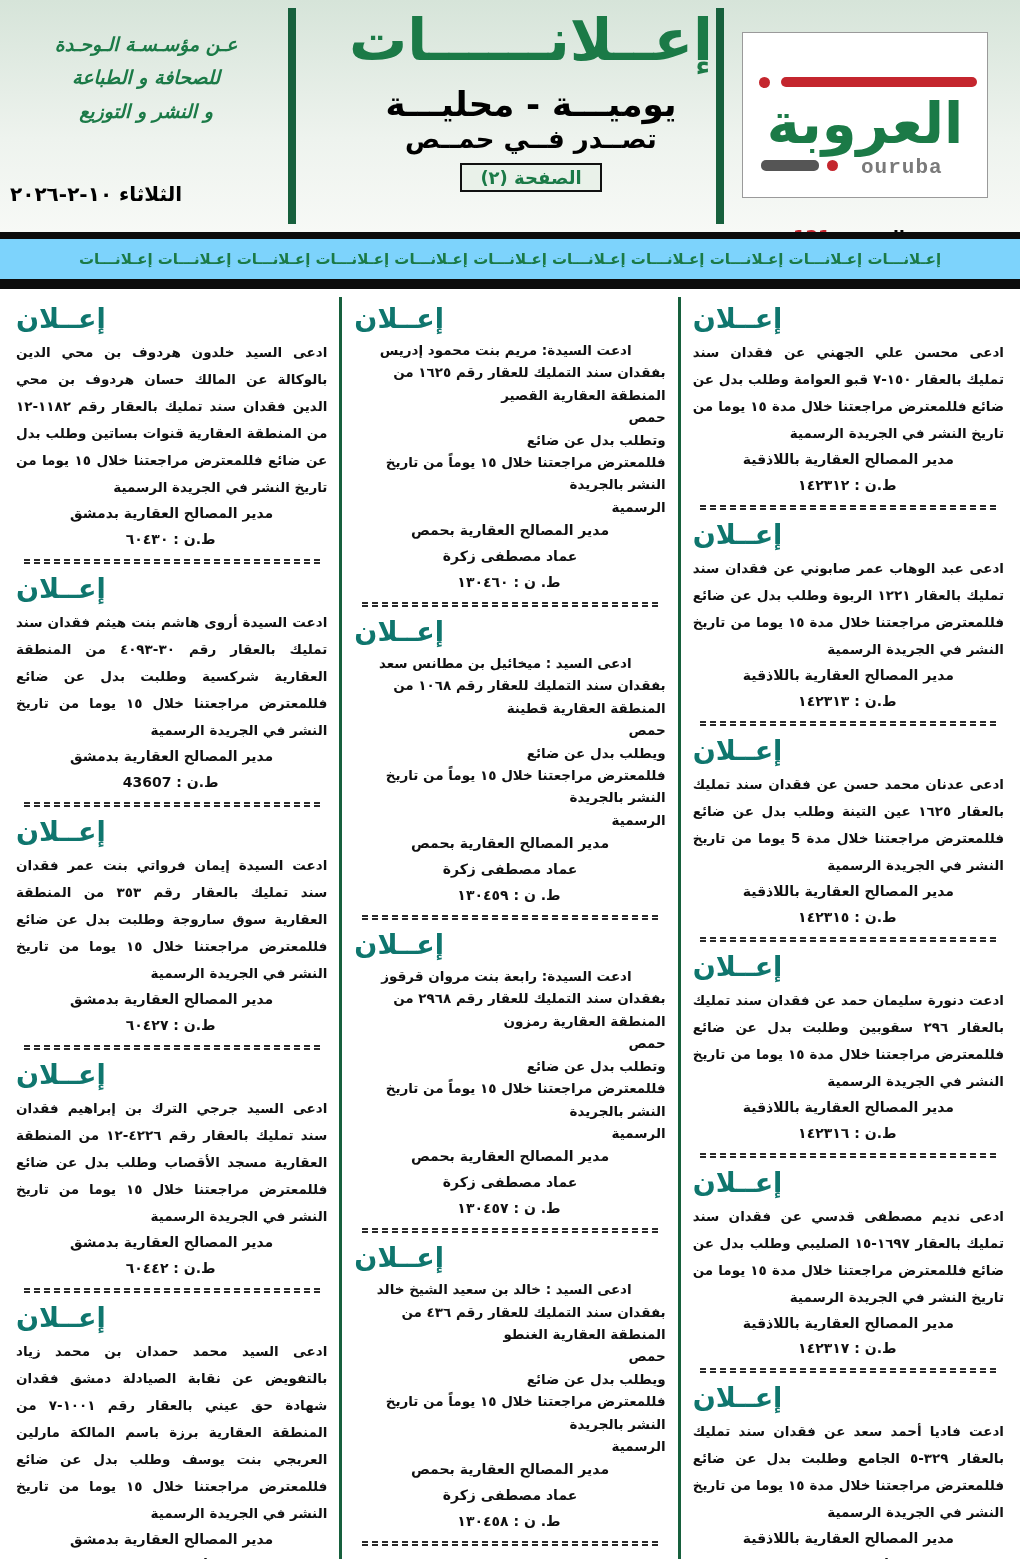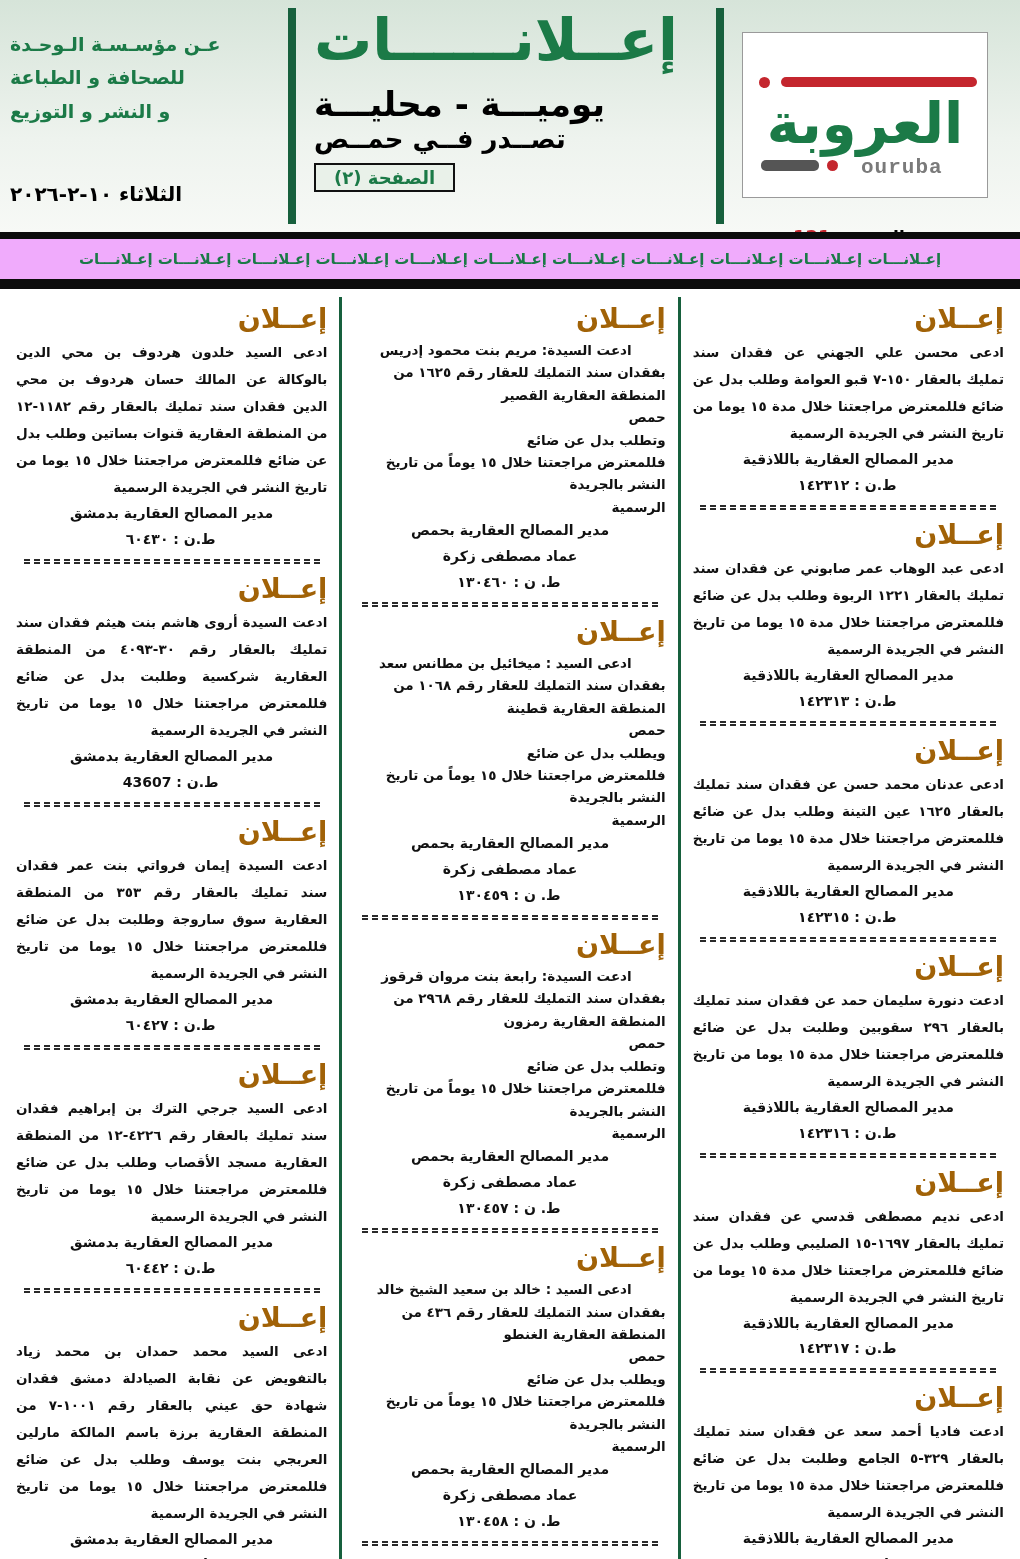--- a/index.html
+++ b/index.html
@@ -2,51 +2,51 @@
 <html lang="ar" dir="rtl"><head>
 <meta charset="utf-8">
 <style>
   * { margin:0; padding:0; box-sizing:border-box; }
   body { background:#fff; font-family:"DejaVu Sans", sans-serif; font-weight:bold; color:#111; }
   .page { width:1020px; min-height:1559px; margin:0 auto; background:#fff; position:relative; }
 
   
   header { position:relative; height:232px; background:linear-gradient(#d6e4d9, #eef3ee 60%, #f7f9f6); overflow:hidden; }
   .pub-box { position:absolute; left:10px; top:8px; width:272px; height:216px; }
-  .pub-lines { padding-top:20px; text-align:left; color:#1b7a47; font-size:19px; line-height:1.75; }
+  .pub-lines { padding-top:20px; text-align:center; color:#1b7a47; font-size:19px; line-height:1.75;font-style:italic; }
   .pub-date { position:absolute; bottom:18px; width:100%; text-align:left; color:#000; font-size:20px; }
   .vbar { position:absolute; top:8px; width:8px; height:216px; background:#17603d; }
   .vbar-left { left:288px; }
   .vbar-right { left:716px; }
-  .center-head { position:absolute; left:314px; top:6px; width:380px; text-align:left; }
+  .center-head { position:absolute; left:341px; top:6px; width:380px; text-align:center; }
   .big-title { color:#1b7a47; font-size:58px; line-height:1.2; }
   .sub1 { margin-top:8px; color:#000; font-size:34px; }
   .sub2 { color:#000; font-size:26px; }
   .page-box { display:inline-block; margin-top:9px; border:2px solid #111; background:#e9f1e9; color:#1b7a47; font-size:18px; padding:2px 18px; }
   .logo-box { position:absolute; left:742px; top:32px; width:246px; height:166px; background:#fff; border:1px solid #9a9a9a; }
   .logo-redbar { position:absolute; top:44px; left:38px; right:10px; height:10px; border-radius:5px; background:#c4262e; }
   .logo-dot1 { position:absolute; top:44px; left:16px; width:11px; height:11px; border-radius:50%; background:#c4262e; }
   .logo-ar { position:absolute; top:52px; width:100%; text-align:center; color:#1b7a47; font-size:56px; line-height:1.4; }
   .logo-graybar { position:absolute; bottom:26px; left:18px; width:58px; height:11px; border-radius:5px; background:#555; }
   .logo-dot2 { position:absolute; bottom:26px; left:84px; width:11px; height:11px; border-radius:50%; background:#c4262e; }
   .logo-latin { position:absolute; bottom:18px; left:118px; color:#7a7a7a; font-size:21px; letter-spacing:1px; font-family:Liberation Mono, monospace; }
   .issue-line { position:absolute; left:742px; top:202px; width:236px; text-align:center; font-size:17px; color:#000;margin-top:24px; }
   .issue-num { color:#c4262e; font-size:18px; padding-right:10px; }
 
   
   .black-bar { height:7px; background:#0c0c0c; }
   .black-bar.thick { height:10px; }
-  .ads-strip { height:40px; line-height:40px; text-align:center; color:#1b7a47; font-size:15px; white-space:nowrap; overflow:hidden; background:#f0abfc; }
+  .ads-strip { height:40px; line-height:40px; text-align:center; color:#1b7a47; font-size:15px; white-space:nowrap; overflow:hidden; background:#7dd3fc; }
 
   
   .cols { display:flex; direction:rtl; align-items:stretch; padding:6px 4px 14px 4px; }
   .col { flex:1 1 0; padding:4px 12px 0 12px; }
   .col-divider { flex:0 0 3px; background:#17603d; margin-top:2px; }
 
-  .ad-title { text-align:right; font-size:27px; color:#a16207; margin:4px 0 5px 0; }
+  .ad-title { text-align:left; font-size:27px; color:#0f766e; margin:4px 0 5px 0; }
   .ad-line { font-size:13.5px; color:#111; }
   .ad.flow .ad-line { text-align:justify; line-height:2.0; }
   .ad.homs .ad-line { text-align:right; line-height:1.66; }
   .ad.homs .ad-line.lead { padding-right:34px; }
   .ad-sig { text-align:center; font-size:14px; line-height:1.85; color:#111; }
   .ad-num { text-align:center; font-size:14px; padding:4px 8px 0 6px; color:#111; }
   .ad-sep { width:95%; height:5px; margin:12px auto 9px auto; border-top:2px dashed #2a2a2a; border-bottom:2px dashed #2a2a2a; }
 </style>
 </head>
 <body>
@@ -103,21 +103,21 @@
         <div class="ad-sep"></div>
         <div class="ad flow">
           <div class="ad-title">إعــلان</div>
           <div class="ad-line">ادعى عبد الوهاب عمر صابوني عن فقدان سند تمليك بالعقار ١٢٢١ الربوة وطلب بدل عن ضائع فللمعترض مراجعتنا خلال مدة ١٥ يوما من تاريخ النشر في الجريدة الرسمية</div>
           <div class="ad-sig">مدير المصالح العقارية باللاذقية</div>
           <div class="ad-num">ط.ن : ١٤٢٣١٣</div>
         </div>
         <div class="ad-sep"></div>
         <div class="ad flow">
           <div class="ad-title">إعــلان</div>
-          <div class="ad-line">ادعى عدنان محمد حسن عن فقدان سند تمليك بالعقار ١٦٢٥ عين التينة وطلب بدل عن ضائع فللمعترض مراجعتنا خلال مدة ١٥ يوما من تاريخ النشر في الجريدة الرسمية</div>
+          <div class="ad-line">ادعى عدنان محمد حسن عن فقدان سند تمليك بالعقار ١٦٢٥ عين التينة وطلب بدل عن ضائع فللمعترض مراجعتنا خلال مدة 5 يوما من تاريخ النشر في الجريدة الرسمية</div>
           <div class="ad-sig">مدير المصالح العقارية باللاذقية</div>
           <div class="ad-num">ط.ن : ١٤٢٣١٥</div>
         </div>
         <div class="ad-sep"></div>
         <div class="ad flow">
           <div class="ad-title">إعــلان</div>
           <div class="ad-line">ادعت دنورة سليمان حمد عن فقدان سند تمليك بالعقار ٢٩٦ سقوبين وطلبت بدل عن ضائع فللمعترض مراجعتنا خلال مدة ١٥ يوما من تاريخ النشر في الجريدة الرسمية</div>
           <div class="ad-sig">مدير المصالح العقارية باللاذقية</div>
           <div class="ad-num">ط.ن : ١٤٢٣١٦</div>
         </div>

